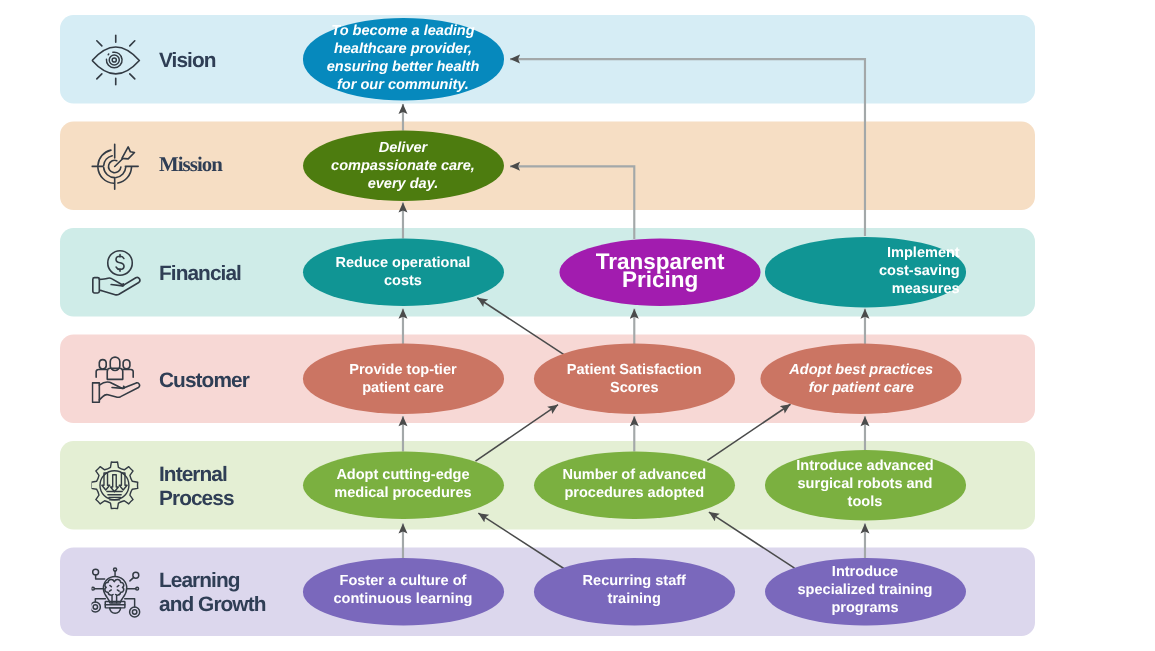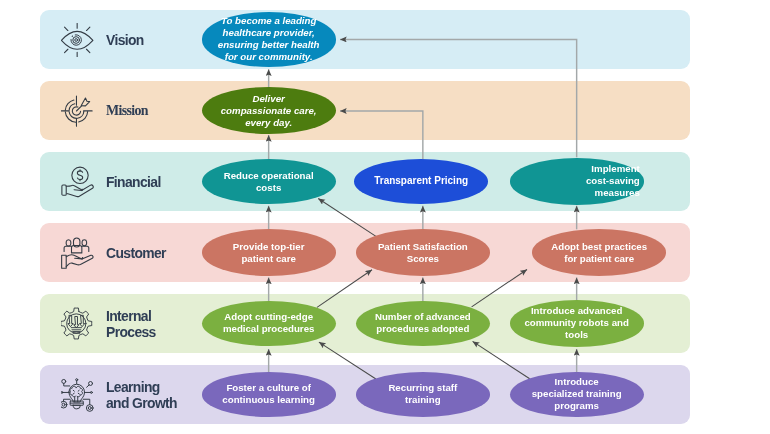--- a/index.html
+++ b/index.html
@@ -137,51 +137,51 @@
     </div>
     <div class="node" style="left: 201.5px; top: 87px; width: 134.3px; height: 47px; background: #4d7c0f; font-size: 9.7px; line-height: 12px; font-style: italic;">
       <span>Deliver
 compassionate care,
 every day.</span>
     </div>
     <div class="node" style="left: 201.5px; top: 159px; width: 134.3px; height: 45px; background: rgb(16, 149, 148); font-size: 9.7px; line-height: 12px;">
       <span>Reduce operational
 costs</span>
     </div>
-    <div class="node" style="left: 354px; top: 159.15px; width: 134.3px; height: 44.7px; background: #1d4ed8; font-size: 10px; line-height: 12px;">
+    <div class="node" style="left: 373px; top: 159.15px; width: 134.3px; height: 44.7px; background: #a21caf; font-size: 15px; line-height: 12px;">
       <span>Transparent Pricing</span>
     </div>
     <div class="node" style="left: 509.5px; top: 158.4px; width: 134.3px; height: 46.2px; background: rgb(16, 149, 148); font-size: 9.7px; line-height: 12px; text-align: right;">
       <span>Implement
 cost-saving
 measures</span>
     </div>
     <div class="node" style="left: 201.5px; top: 229.25px; width: 134.3px; height: 46.5px; background: rgb(203, 117, 99); font-size: 9.7px; line-height: 12px;">
       <span>Provide top-tier
 patient care</span>
     </div>
     <div class="node" style="left: 355.7px; top: 229.25px; width: 134.3px; height: 46.5px; background: rgb(203, 117, 99); font-size: 9.7px; line-height: 12px;">
       <span>Patient Satisfaction
 Scores</span>
     </div>
-    <div class="node" style="left: 532px; top: 229.25px; width: 134.3px; height: 46.5px; background: rgb(203, 117, 99); font-size: 9.7px; line-height: 12px;">
+    <div class="node" style="left: 507px; top: 229.25px; width: 134.3px; height: 46.5px; background: rgb(203, 117, 99); font-size: 9.7px; line-height: 12px; font-style: italic;">
       <span>Adopt best practices
 for patient care</span>
     </div>
     <div class="node" style="left: 201.5px; top: 300.8px; width: 134.3px; height: 45.4px; background: rgb(123, 176, 64); font-size: 9.7px; line-height: 12px;">
       <span>Adopt cutting-edge
 medical procedures</span>
     </div>
     <div class="node" style="left: 355.7px; top: 300.8px; width: 134.3px; height: 45.4px; background: rgb(123, 176, 64); font-size: 9.7px; line-height: 12px;">
       <span>Number of advanced
 procedures adopted</span>
     </div>
     <div class="node" style="left: 509.5px; top: 300.3px; width: 134.3px; height: 46.4px; background: rgb(123, 176, 64); font-size: 9.7px; line-height: 12px;">
       <span>Introduce advanced
-community robots and
+surgical robots and
 tools</span>
     </div>
     <div class="node" style="left: 201.5px; top: 372.35px; width: 134.3px; height: 44.3px; background: rgb(122, 104, 188); font-size: 9.7px; line-height: 12px;">
       <span>Foster a culture of
 continuous learning</span>
     </div>
     <div class="node" style="left: 355.7px; top: 372.35px; width: 134.3px; height: 44.3px; background: rgb(122, 104, 188); font-size: 9.7px; line-height: 12px;">
       <span>Recurring staff
 training</span>
     </div>

